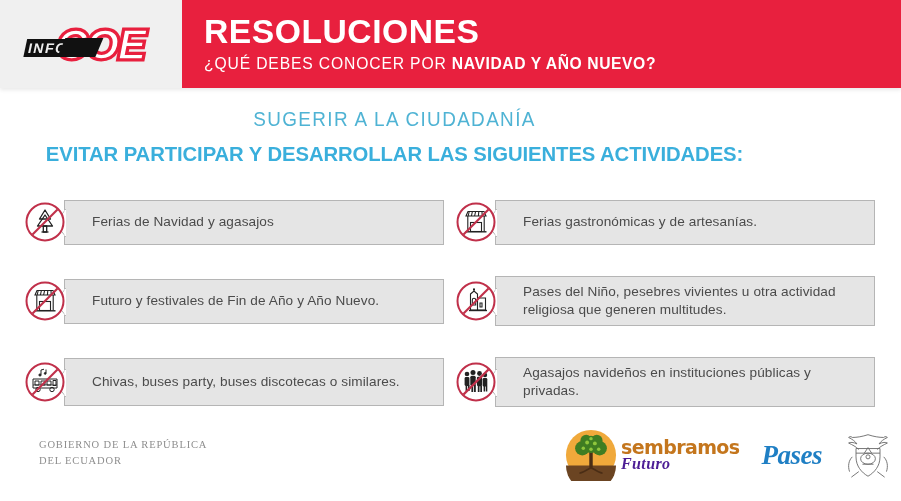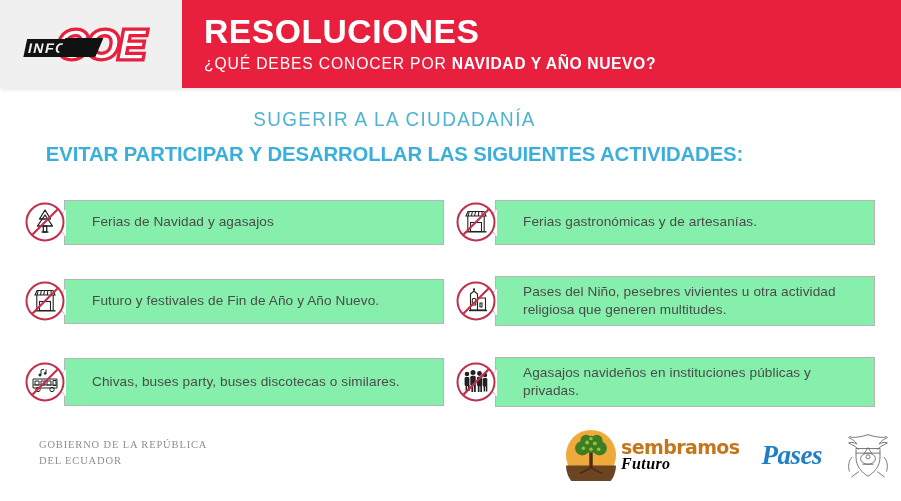--- a/index.html
+++ b/index.html
@@ -98,21 +98,21 @@
     z-index:3;
   }
   .icon-wrap svg { display:block; width:42px; height:42px; }
 
   .callout {
     position:relative;
     margin-left:-2px;
     flex:1;
     min-height:45px;
     border:1px solid #b5b5b5;
-    background:#86efac;
+    background:#e5e5e5;
     display:flex; align-items:center;
     padding:6px 12px 6px 27px;
   }
   .callout-notch {
     position:absolute; left:-11px; top:50%;
     transform:translateY(-50%);
     width:11px; height:26px;
     overflow:visible;
   }
   .callout-notch svg { display:block; }
@@ -153,21 +153,21 @@
 
   .sembramos-text {
     margin-left:4px;
     display:flex; flex-direction:column; line-height:1;
   }
   .sem-word {
     color:#c4761d; font-size:19px; font-weight:bold;
     letter-spacing:-0.6px; font-family:"DejaVu Sans", sans-serif;
   }
   .fut-word {
-    color:#000000; font-size:16px; font-weight:bold;
+    color:#4c1d95; font-size:16px; font-weight:bold;
     font-style:italic; letter-spacing:0.4px;
     font-family:"Liberation Serif", serif;
     margin-top:-1px;
   }
   .lenin-word {
     color:#1f7fc4; font-size:27px; font-weight:bold;
     font-style:italic; font-family:"Liberation Serif", serif;
     letter-spacing:-0.5px;
   }
 </style>

